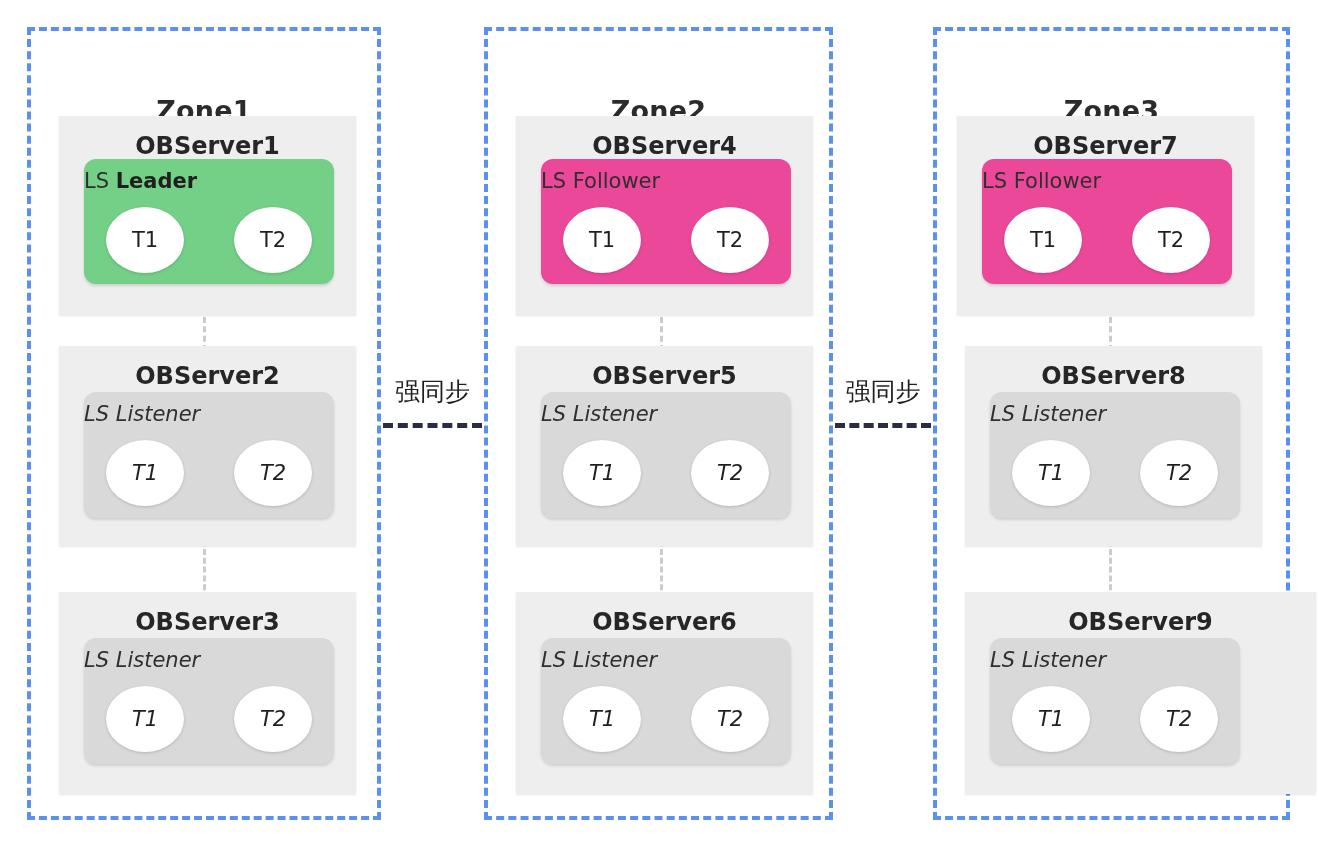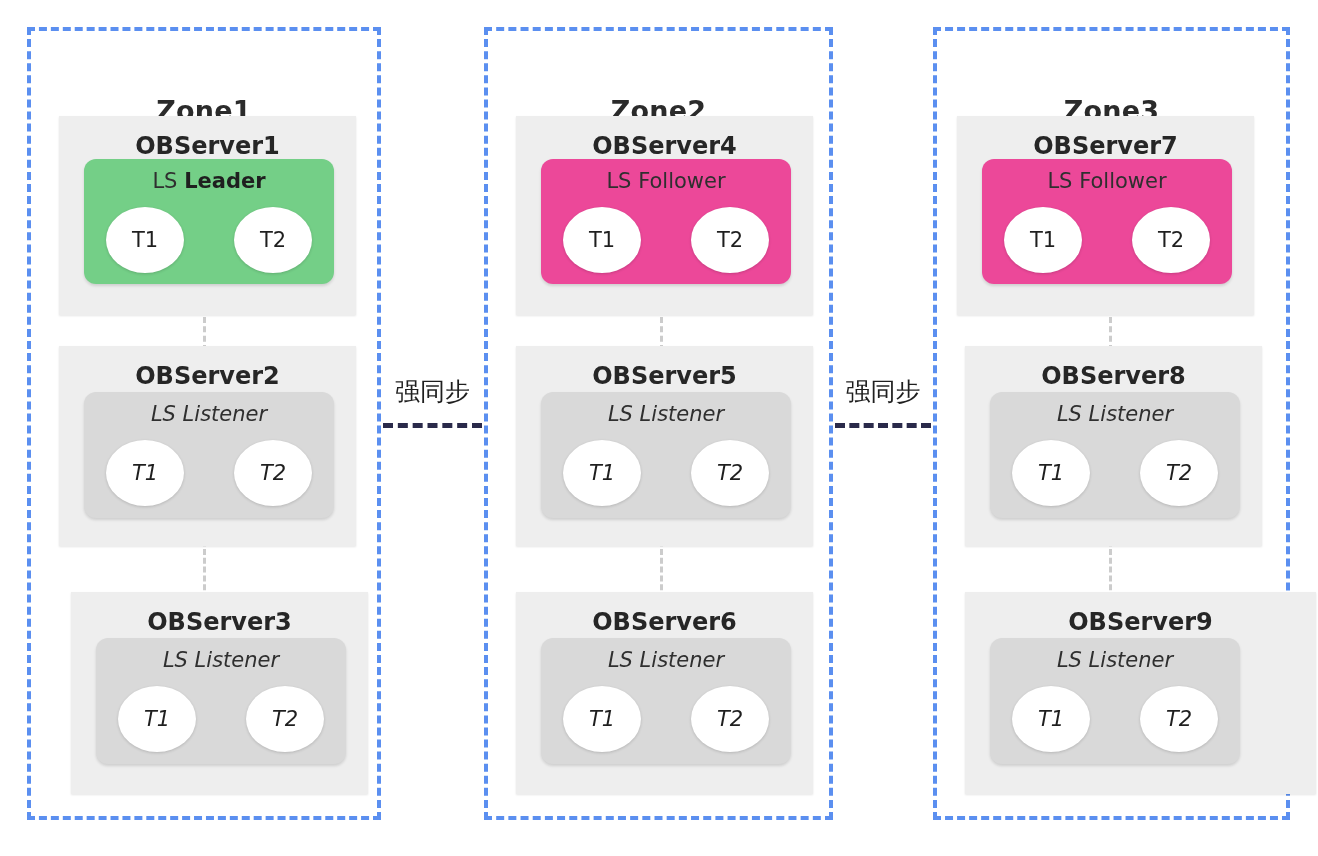--- a/index.html
+++ b/index.html
@@ -67,21 +67,20 @@
     box-shadow: 0 2px 3px rgba(0,0,0,0.13);
   }
   .role-box.leader   { background: #74cf87; }
   .role-box.follower { background: #ec4899; }
   .role-box.listener { background: #d9d9d9; font-style: italic; }
 
   .role-label {
     position: absolute;
     left: 0; right: 0;
     top: 10px;
-    text-align: center;
     font-size: 21px;
     color: #2f2f2f;
     font-weight: normal;
     white-space: nowrap;
   }
   .role-label b {
     font-weight: bold;
     color: #1f1f1f;
   }
 
@@ -136,21 +135,21 @@
         </div>
       </div>
       <div class="server-card" style="left: 28px; top: 315px; width: 297px; height: 200px;">
         <div class="server-title">OBServer2</div>
         <div class="role-box listener" style="left: 25px; top: 46px; width: 250px; height: 126px;">
           <div class="role-label">LS Listener</div>
           <div class="tenant" style="left: 22px; top: 48px;">T1</div>
           <div class="tenant" style="left: 150px; top: 48px;">T2</div>
         </div>
       </div>
-      <div class="server-card" style="left: 28px; top: 561px; width: 297px; height: 202px; margin-left: 12px;">
+      <div class="server-card" style="left: 28px; top: 561px; width: 297px; height: 202px;">
         <div class="server-title">OBServer3</div>
         <div class="role-box listener" style="left: 25px; top: 46px; width: 250px; height: 126px;">
           <div class="role-label">LS Listener</div>
           <div class="tenant" style="left: 22px; top: 48px;">T1</div>
           <div class="tenant" style="left: 150px; top: 48px;">T2</div>
         </div>
       </div>
     </div>
     <div class="vconn" style="left: 659.5px; top: 280px; height: 108px;"></div>
     <div class="vconn" style="left: 659.5px; top: 514px; height: 120px;"></div>

